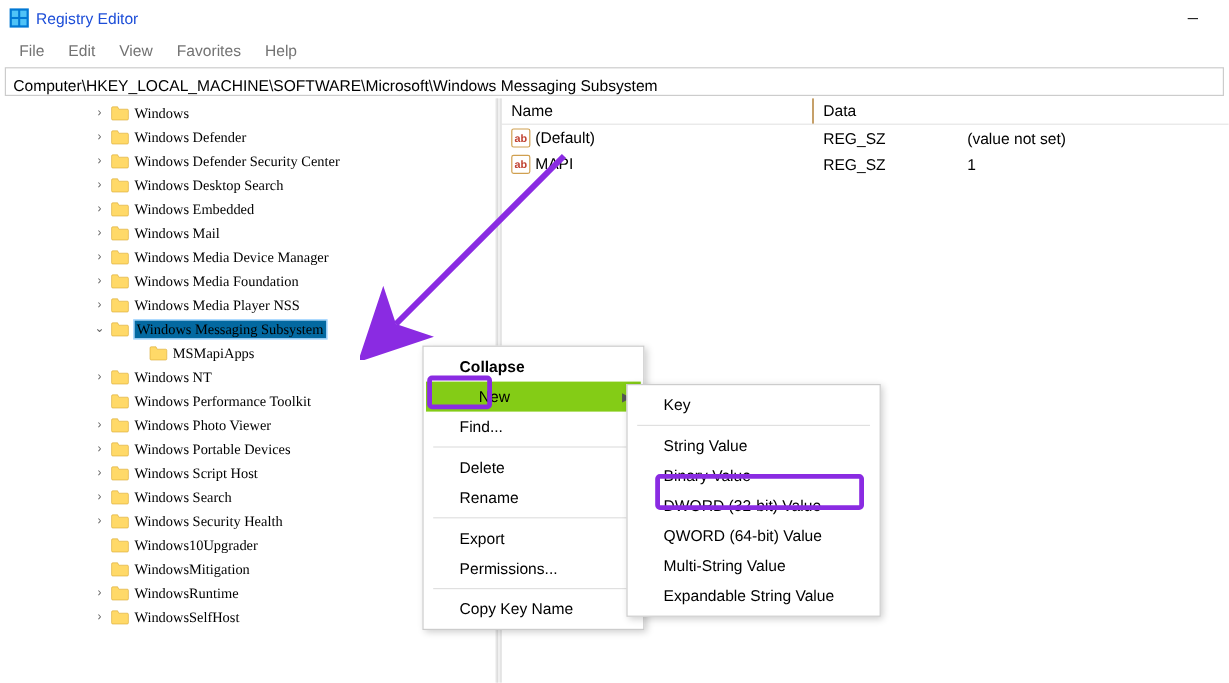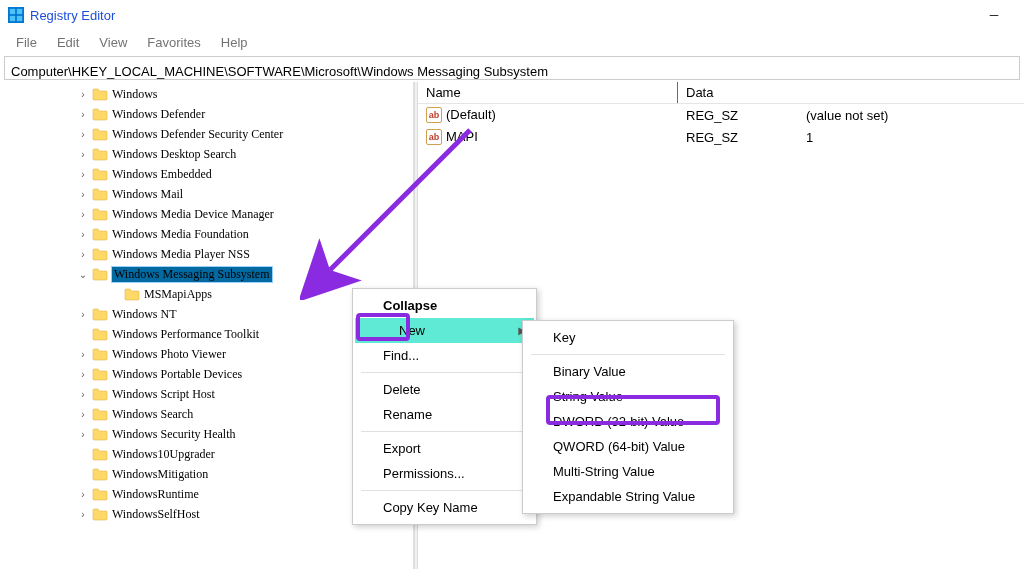--- a/index.html
+++ b/index.html
@@ -41,21 +41,21 @@
     .list-cell { padding: 0 8px; font-size: 13px; display: flex; align-items: flex-start; }
     .list-cell.name { width: 260px; }
     .list-cell.type { width: 120px; }
     .list-cell.data { flex: 1; }
     .value-icon { width: 16px; height: 16px; margin-right: 4px; display: inline-flex; align-items: center; justify-content: center; background: #fff; border: 1px solid #d0a050; border-radius: 2px; }
     .value-icon span { font-size: 9px; font-weight: bold; color: #c04030; }
     
     .context-menu { position: absolute; background: #fff; border: 1px solid #ccc; box-shadow: 2px 2px 6px rgba(0,0,0,0.2); padding: 4px 2px; }
     .ctx-item { padding: 5px 22px 5px 28px; font-size: 13px; display: flex; align-items: center; position: relative; min-width: 150px; }
     .ctx-item.bold { font-weight: 600; }
-    .ctx-item.hover { background: #5eead4; padding-left: 44px; }
+    .ctx-item.hover { background: #84cc16; padding-left: 44px; }
     .ctx-sep { height: 1px; background: #e0e0e0; margin: 4px 6px; }
     .ctx-arrow { position: absolute; right: 8px; font-size: 10px; color: #555; }
     
     .highlight-box { position: absolute; border: 4px solid #8a2be2; border-radius: 4px; pointer-events: none; }
     
     .annotation-arrow { position: absolute; pointer-events: none; }
     
     .splitter { width: 4px; background: #f0f0f0; cursor: col-resize; border-left: 1px solid #ddd; border-right: 1px solid #ddd; }
   </style>
 </head>
@@ -286,22 +286,22 @@
     <div class="ctx-sep"></div>
     <div class="ctx-item">Export</div>
     <div class="ctx-item">Permissions...</div>
     <div class="ctx-sep"></div>
     <div class="ctx-item">Copy Key Name</div>
   </div>
 
 <div class="context-menu" id="ctx2" style="left:522px; top:320px; width:212px;">
     <div class="ctx-item">Key</div>
     <div class="ctx-sep"></div>
+    <div class="ctx-item">String Value</div>
     <div class="ctx-item">Binary Value</div>
-    <div class="ctx-item">String Value</div>
     <div class="ctx-item">DWORD (32-bit) Value</div>
     <div class="ctx-item">QWORD (64-bit) Value</div>
     <div class="ctx-item">Multi-String Value</div>
     <div class="ctx-item">Expandable String Value</div>
   </div>
 
 <div class="highlight-box" style="left:356px; top:313px; width:54px; height:28px;"></div>
 <div class="highlight-box" style="left:546px; top:395px; width:174px; height:30px;"></div>
 
 <svg class="annotation-arrow" style="left:300px; top:120px; width:200px; height:180px;">

